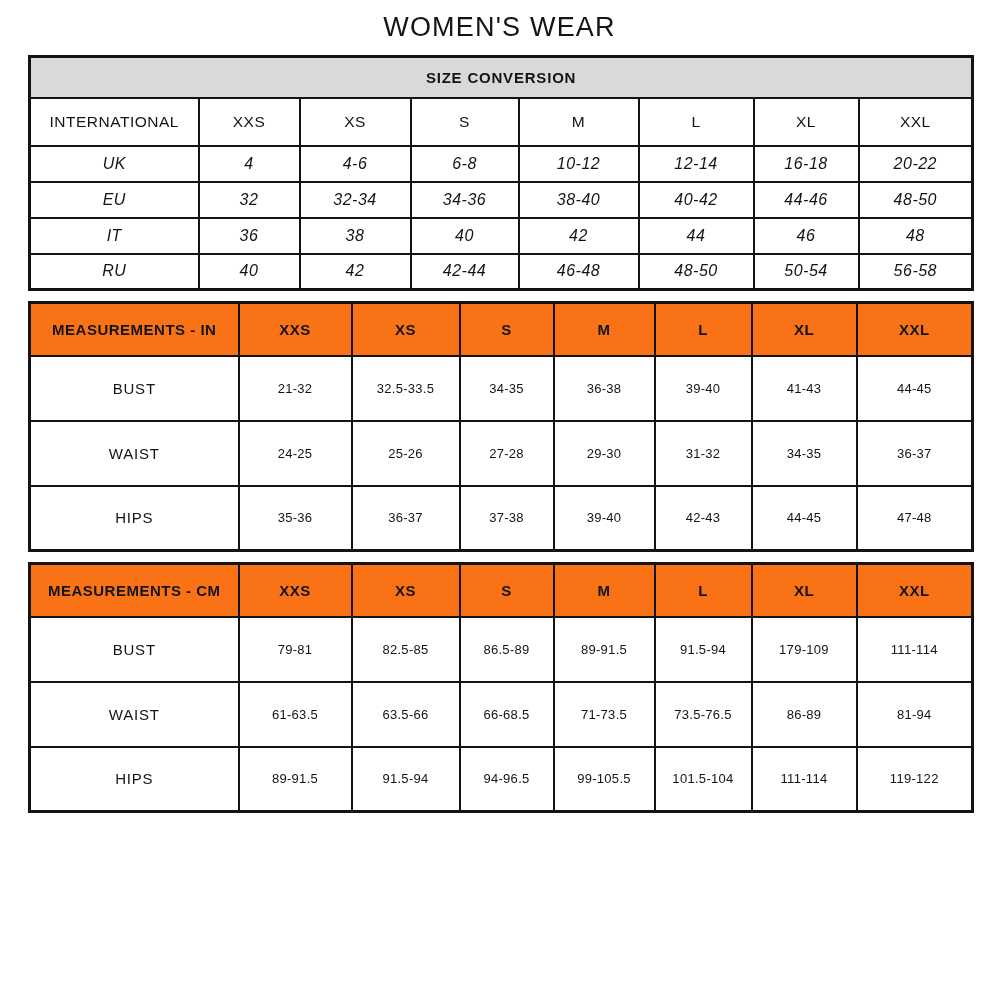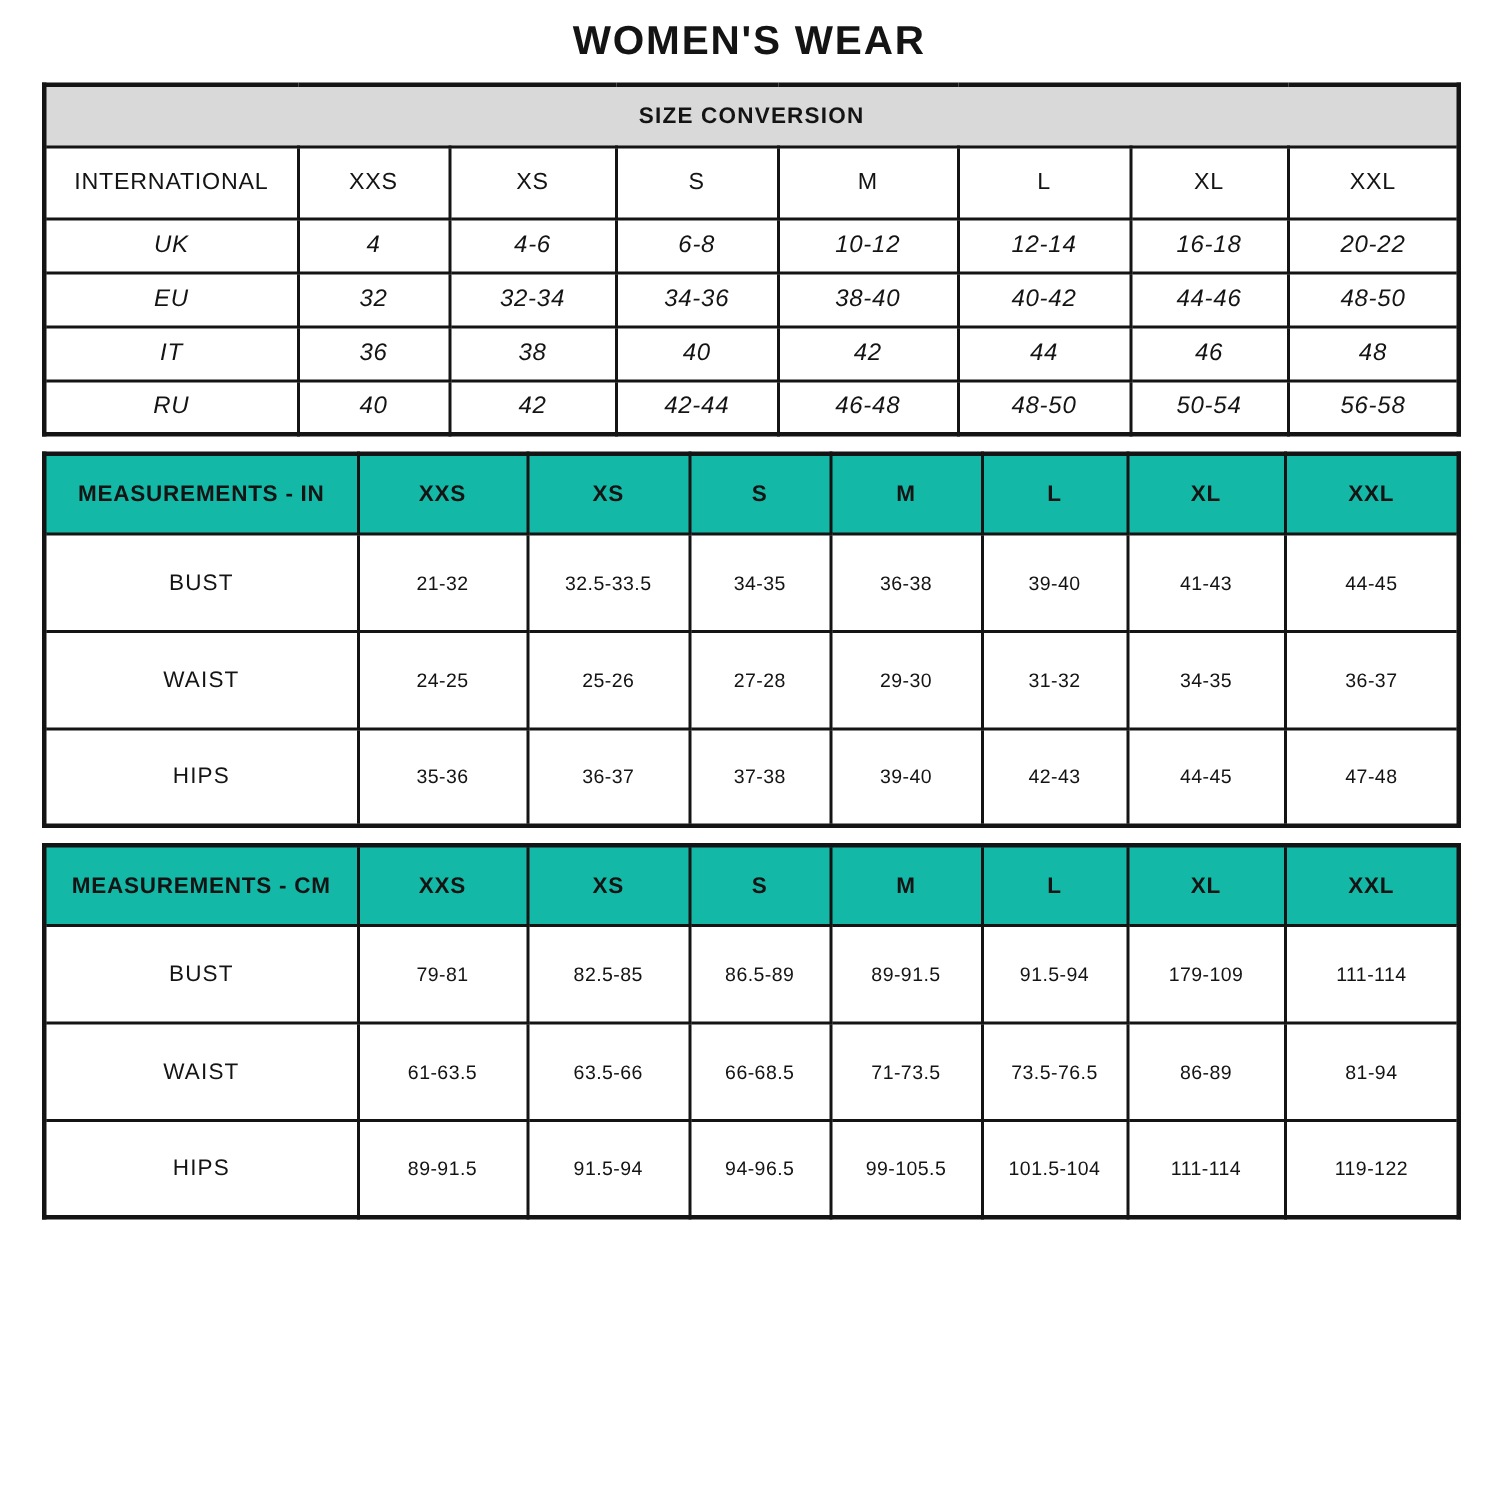--- a/index.html
+++ b/index.html
@@ -8,21 +8,21 @@
     background: #ffffff;
     font-family: "Liberation Sans", sans-serif;
     color: #141414;
   }
   .page { padding: 8px 0 0 28px; }
 
   .title {
     width: 943px;
     text-align: center;
     font-size: 27px;
-    font-weight: 700;
+    font-weight: 400;
     letter-spacing: 1.2px;
     padding: 4px 0 12px 0;
   }
 
   table.tbl {
     width: 943px;
     table-layout: fixed;
     border-collapse: collapse;
     border: 3px solid #141414;
     margin-bottom: 10px;
@@ -51,21 +51,21 @@
   .tbl-sc tbody td {
     height: 36px;
     font-size: 16px;
     letter-spacing: 0.5px;
     font-style: italic;
   }
 
   
   .tbl-m .cols-row th {
     height: 53px;
-    background: #14b8a6;
+    background: #f97316;
     font-weight: 700;
     font-size: 15px;
     letter-spacing: 0.5px;
   }
   .tbl-m tbody td {
     height: 65px;
     font-size: 13px;
     letter-spacing: 0.3px;
   }
   .tbl-m tbody td.row-label {

